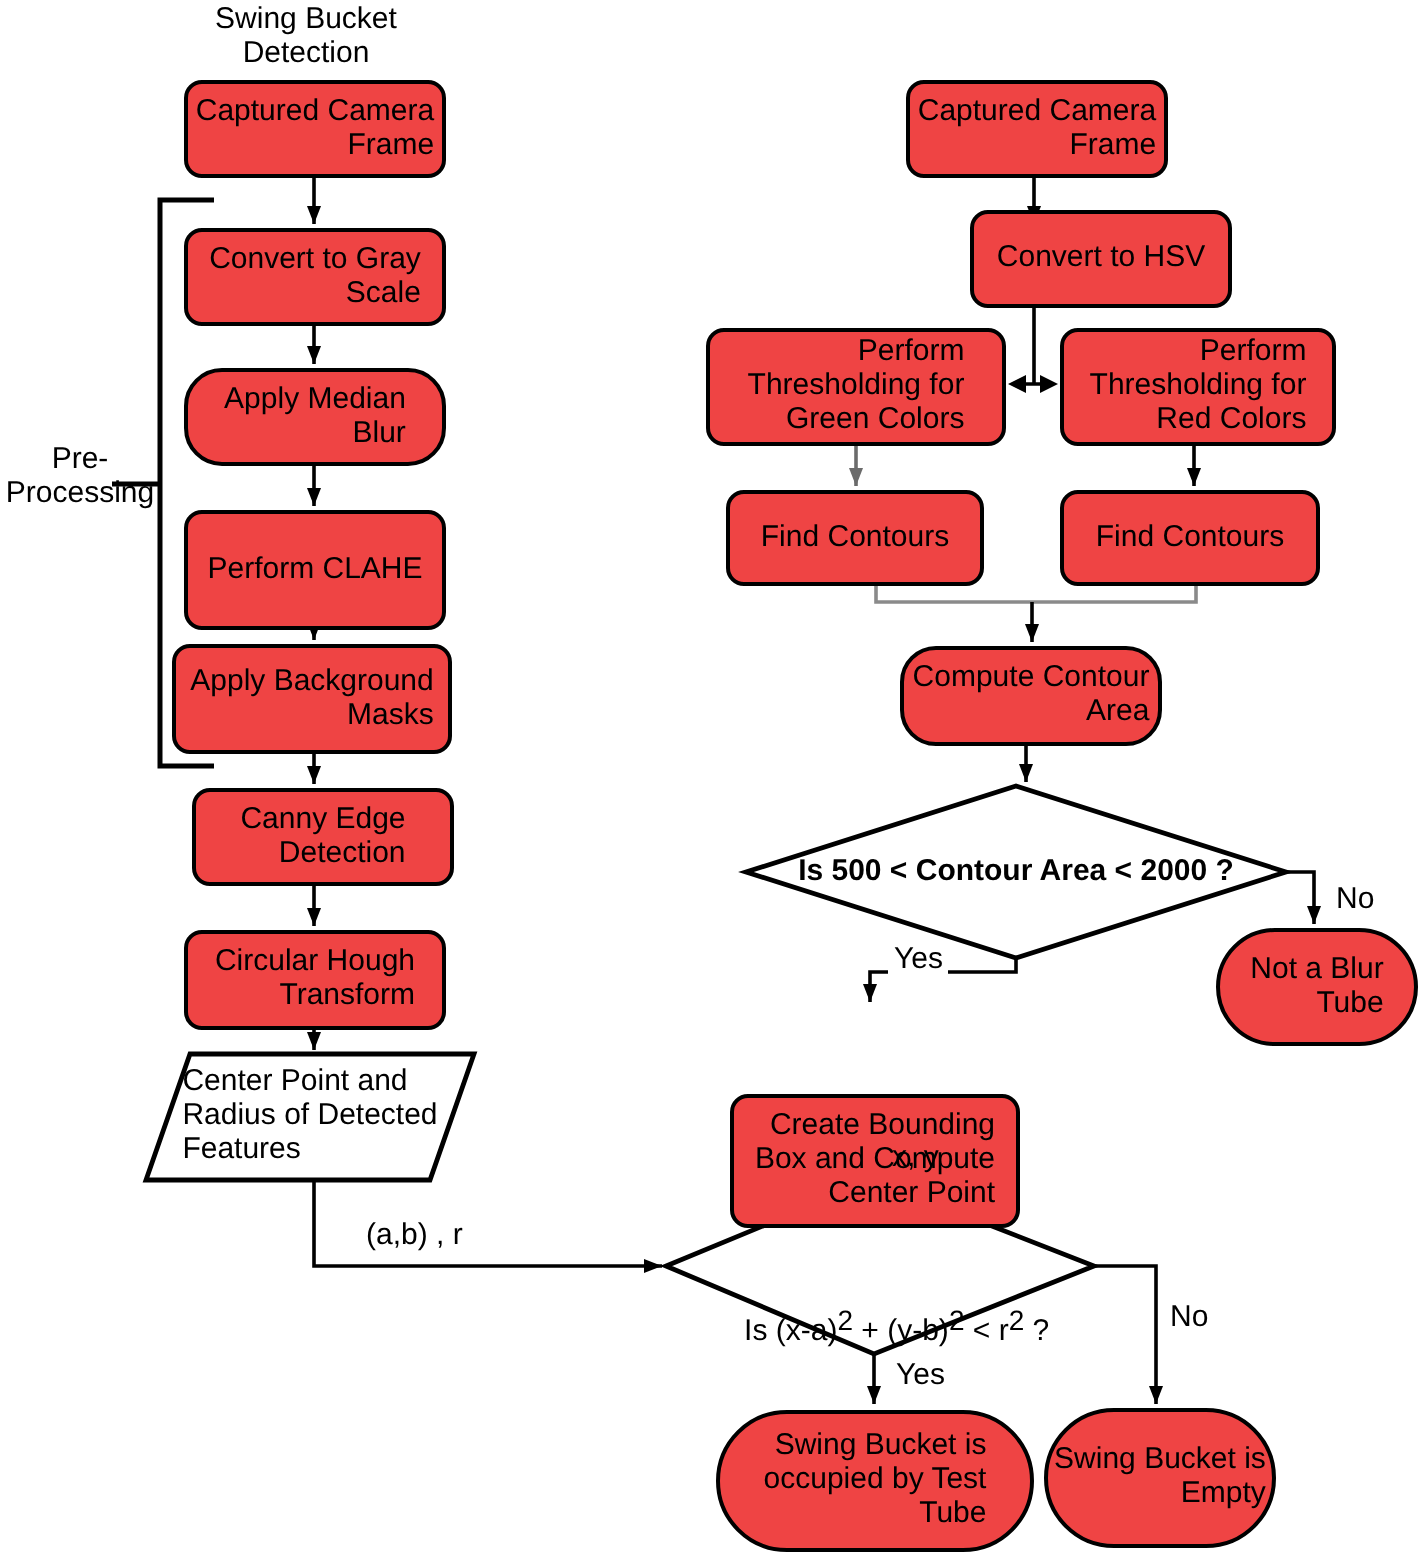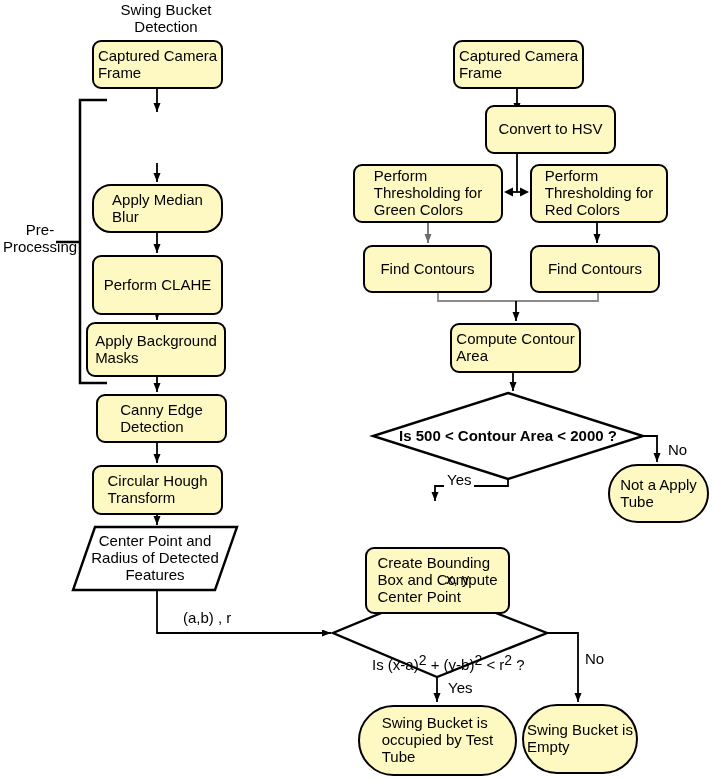--- a/index.html
+++ b/index.html
@@ -3,30 +3,30 @@
 <meta charset="utf-8">
 <style>
   html,body { margin:0; padding:0; background:#ffffff; }
   .canvas {
     position:relative; width:712px; height:780px; background:#ffffff;
     font-family:"Liberation Sans","DejaVu Sans",sans-serif;
     font-size:15px; color:#000; overflow:hidden;
   }
   svg.wires { position:absolute; left:0; top:0; }
   .node {
-    position:absolute; box-sizing:border-box; background:#fef9c3;
+    position:absolute; box-sizing:border-box; background:#ef4444;
     border:2.4px solid #000; border-radius:9px;
     display:flex; align-items:center; justify-content:center;
-    text-align:left; white-space:pre-line; line-height:1.12; padding:1px 2px;
+    text-align:right; white-space:pre-line; line-height:1.12; padding:1px 2px;
   }
   .stadium { border-radius:999px; }
   .plain {
     position:absolute; box-sizing:border-box; background:transparent; border:none;
     display:flex; align-items:center; justify-content:center;
-    text-align:center; white-space:pre-line; line-height:1.12;
+    white-space:pre-line; line-height:1.12;
   }
   .flowtitle { position:absolute; text-align:center; white-space:pre-line; line-height:1.15; }
   .lbl { position:absolute; white-space:pre; }
   .lbl.knockout { background:#fff; padding:0 3px; }
   .dtext { position:absolute; text-align:center; white-space:pre; }
   .dtext .sup { position:relative; top:-5px; font-size:14px; }
 </style>
 </head>
 <body>
 
@@ -74,28 +74,30 @@
 
     <polyline points="643,436 657,436 657,462" fill="none" stroke="#000" stroke-width="1.8" marker-end="url(#mb)"></polyline>
     <polyline points="508,479 508,486 435,486 435,501" fill="none" stroke="#000" stroke-width="1.8" marker-end="url(#mb)"></polyline>
 
     <line x1="435" y1="570" x2="435" y2="588" stroke="#000" stroke-width="1.8" marker-end="url(#mb)"></line>
 
     <polyline points="547,633 578,633 578,702" fill="none" stroke="#000" stroke-width="1.8" marker-end="url(#mb)"></polyline>
     <line x1="437" y1="677" x2="437" y2="702" stroke="#000" stroke-width="1.8" marker-end="url(#mb)"></line>
   </svg>
 
-  <div class="flowtitle" style="left:97px; top:1px; width:138px;">Swing Bucket
+  <div class="flowtitle" style="left:84px; top:1px; width:138px;">Swing Bucket
 Detection</div>
 
   <div class="flowtitle" style="left:0px; top:221px; width:80px;">Pre-
 Processing</div>
 
   <div class="node" style="left:92px; top:40px;  width:131px; height:49px;">Captured Camera
 Frame</div>
+  <div class="node" style="left:92px; top:114px; width:131px; height:49px;">Convert to Gray
+Scale</div>
   <div class="node" style="left:92px; top:184px; width:131px; height:49px;border-radius:19px;">Apply Median
 Blur</div>
   <div class="node" style="left:92px; top:255px; width:131px; height:60px;">Perform CLAHE</div>
   <div class="node" style="left:86px; top:322px; width:140px; height:55px;">Apply Background
 Masks</div>
   <div class="node" style="left:96px; top:394px; width:131px; height:49px;">Canny Edge
 Detection</div>
   <div class="node" style="left:92px; top:465px; width:131px; height:50px;">Circular Hough
 Transform</div>
   <div class="plain" style="left:80px; top:528px; width:150px; height:61px;">Center Point and
@@ -106,26 +108,26 @@
 Frame</div>
   <div class="node" style="left:453px; top:105px; width:131px; height:49px;margin-left:32px;">Convert to HSV</div>
   <div class="node" style="left:353px; top:164px; width:150px; height:59px;">Perform
 Thresholding for
 Green Colors</div>
   <div class="node" style="left:530px; top:164px; width:138px; height:59px;">Perform
 Thresholding for
 Red Colors</div>
   <div class="node" style="left:363px; top:245px; width:129px; height:48px;">Find Contours</div>
   <div class="node" style="left:530px; top:245px; width:130px; height:48px;">Find Contours</div>
-  <div class="node" style="left:450px; top:323px; width:131px; height:50px;">Compute Contour
+  <div class="node" style="left:450px; top:323px; width:131px; height:50px;border-radius:18px;">Compute Contour
 Area</div>
 
   <div class="dtext" style="left:378px; top:421px; width:260px; line-height:30px; height:30px;font-weight:bold;">Is 500 &lt; Contour Area &lt; 2000 ?</div>
 
-  <div class="node stadium" style="left:608px; top:464px; width:101px; height:59px;">Not a Apply
+  <div class="node stadium" style="left:608px; top:464px; width:101px; height:59px;">Not a Blur
 Tube</div>
   <div class="node" style="left:365px; top:503px; width:145px; height:67px;margin-top:44px;">Create Bounding
 Box and Compute
 Center Point</div>
 
   <div class="dtext" style="left:347px; top:617px; width:186px; line-height:32px; height:32px;">
     <span>Is (x-a)</span><span class="sup">2</span><span> + (y-b)</span><span class="sup">2</span><span> &lt; r</span><span class="sup">2</span><span> ?</span>
   </div>
 
   <div class="node stadium" style="left:358px; top:705px; width:159px; height:71px;">Swing Bucket is

